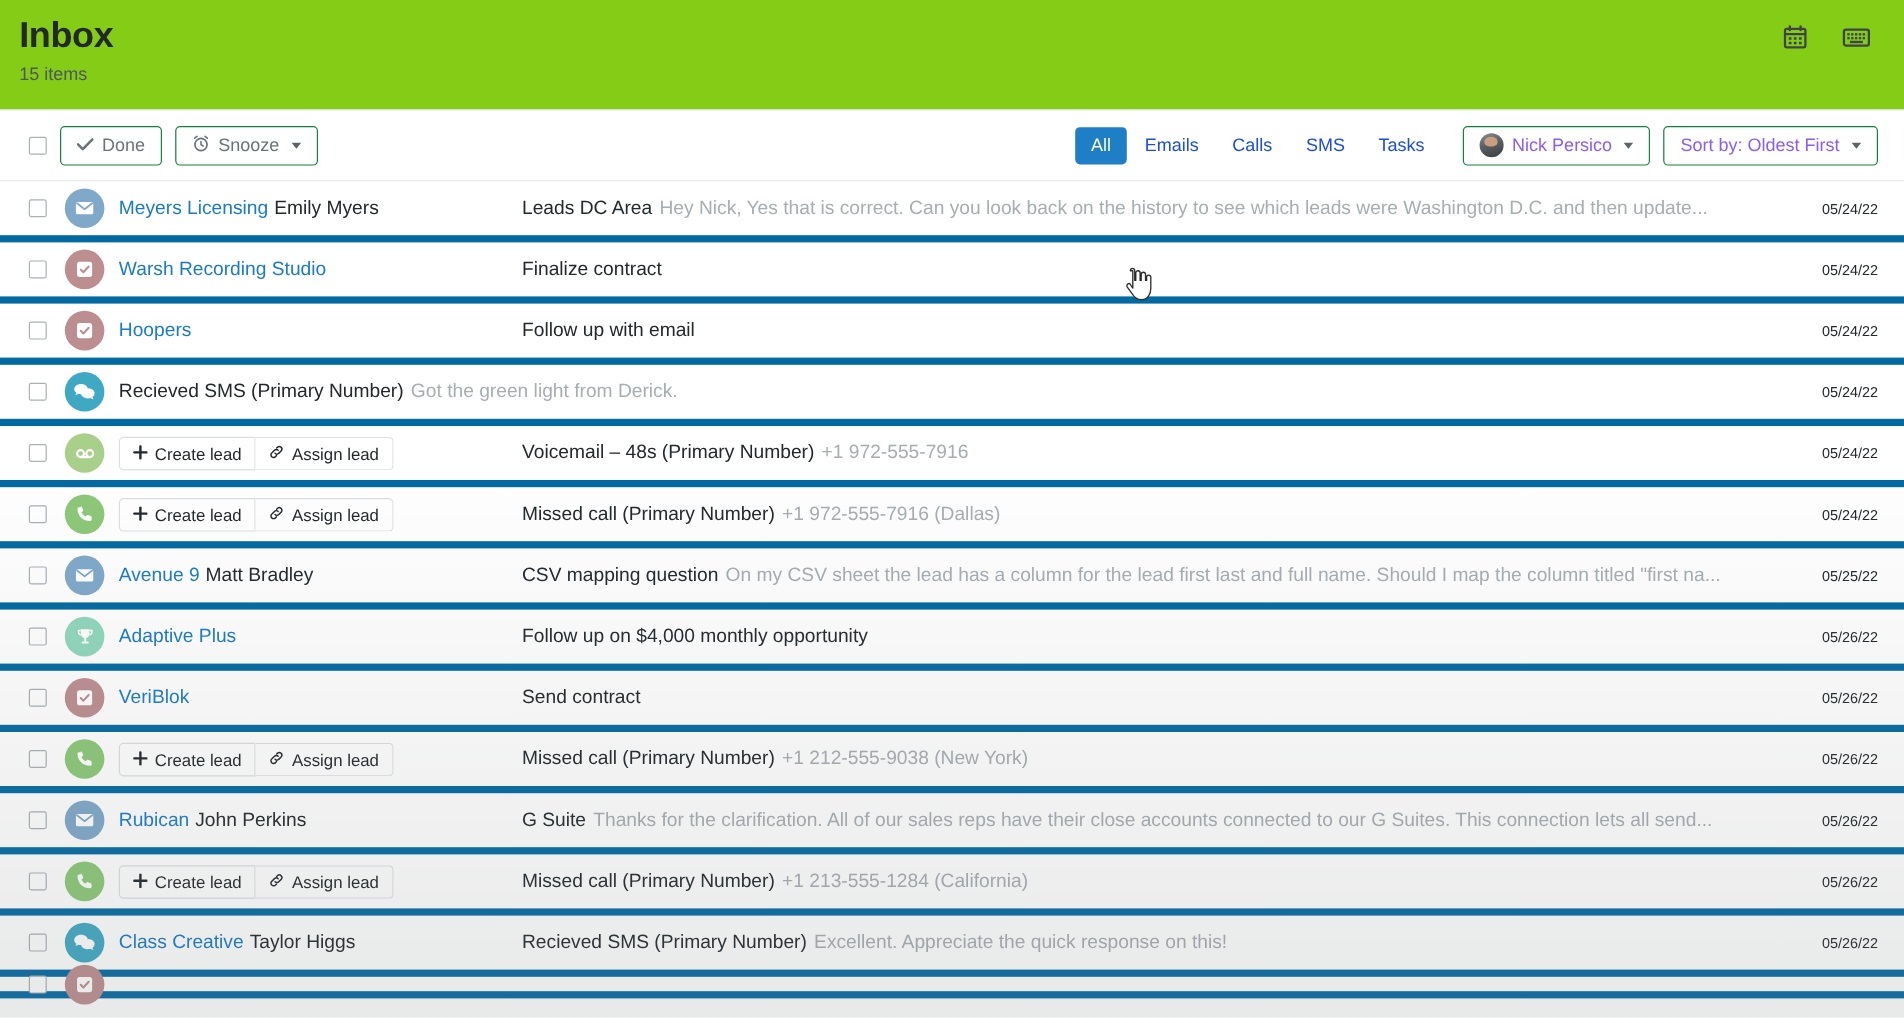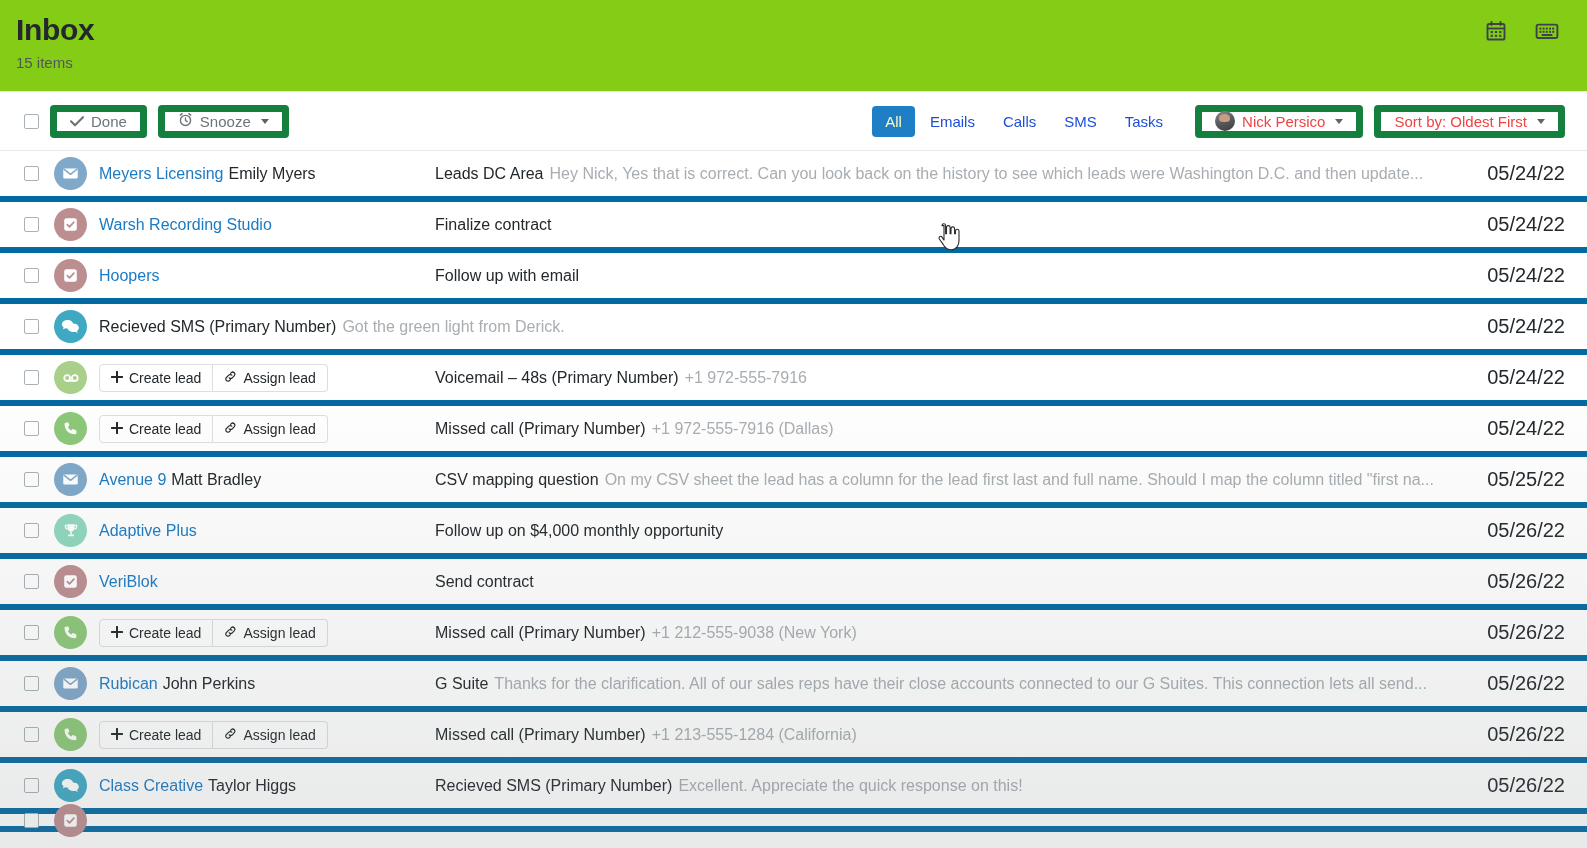--- a/index.html
+++ b/index.html
@@ -64,21 +64,21 @@
     background: #fff;
     cursor: pointer;
     flex: none;
   }
   .btn {
     display: inline-flex;
     align-items: center;
     gap: 7px;
     height: 33px;
     padding: 0 13px;
-    border: 7px solid #15803d;
+    border: 1px solid #15803d;
     border-radius: 4px;
     background: #fff;
     font-size: 15px;
     color: #6b7379;
     cursor: pointer;
     white-space: nowrap;
   }
   .btn .caret { margin-left: 3px; }
   .caret {
     width: 0; height: 0;
@@ -89,21 +89,21 @@
   .tabs { display: flex; align-items: center; gap: 2px; margin-right: 8px; }
   .tab {
     font-size: 15px;
     color: #1d4ed8;
     padding: 7px 13px;
     border-radius: 4px;
     cursor: pointer;
     white-space: nowrap;
   }
   .tab.active { background: #1f7fc6; color: #fef9c3; }
-  .btn.dark { color: #ef4444; text-align: center; }
+  .btn.dark { color: #8b5cf6; text-align: center; }
   .avatar-sm {
     width: 20px; height: 20px;
     border-radius: 50%;
     background: linear-gradient(160deg,#8a8d90 0%,#5b5e62 45%,#3a3c3f 100%);
     flex: none;
     position: relative;
     overflow: hidden;
   }
   .avatar-sm::after {
     content: "";
@@ -173,21 +173,21 @@
     font-size: 16px;
     white-space: nowrap;
     overflow: hidden;
     text-overflow: ellipsis;
     padding-right: 16px;
   }
   .subj { color: #23282c; }
   .prev { color: #a8adb2; margin-left: 6px; }
   .date {
     flex: none;
-    font-size: 20px;
+    font-size: 12px;
     color: #23282c;
     text-align: right;
     width: 82px;
   }
   .shade {
     position: absolute;
     left: 0; right: 0; bottom: 0;
     height: 470px;
     background: linear-gradient(180deg, rgba(120,124,128,0) 0%, rgba(118,122,126,0.17) 100%);
     pointer-events: none;

